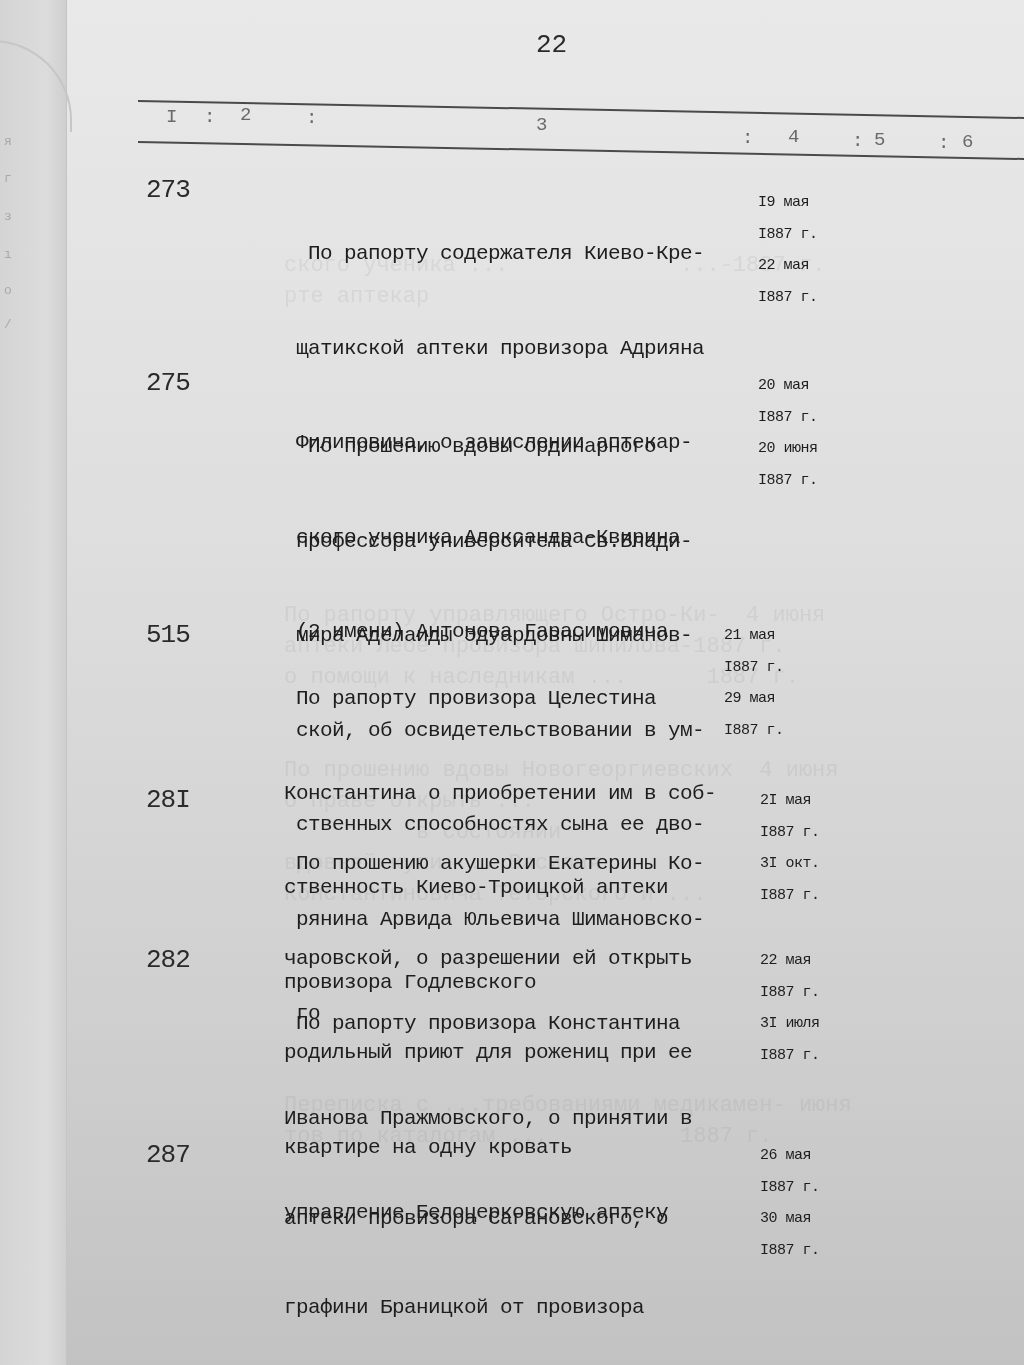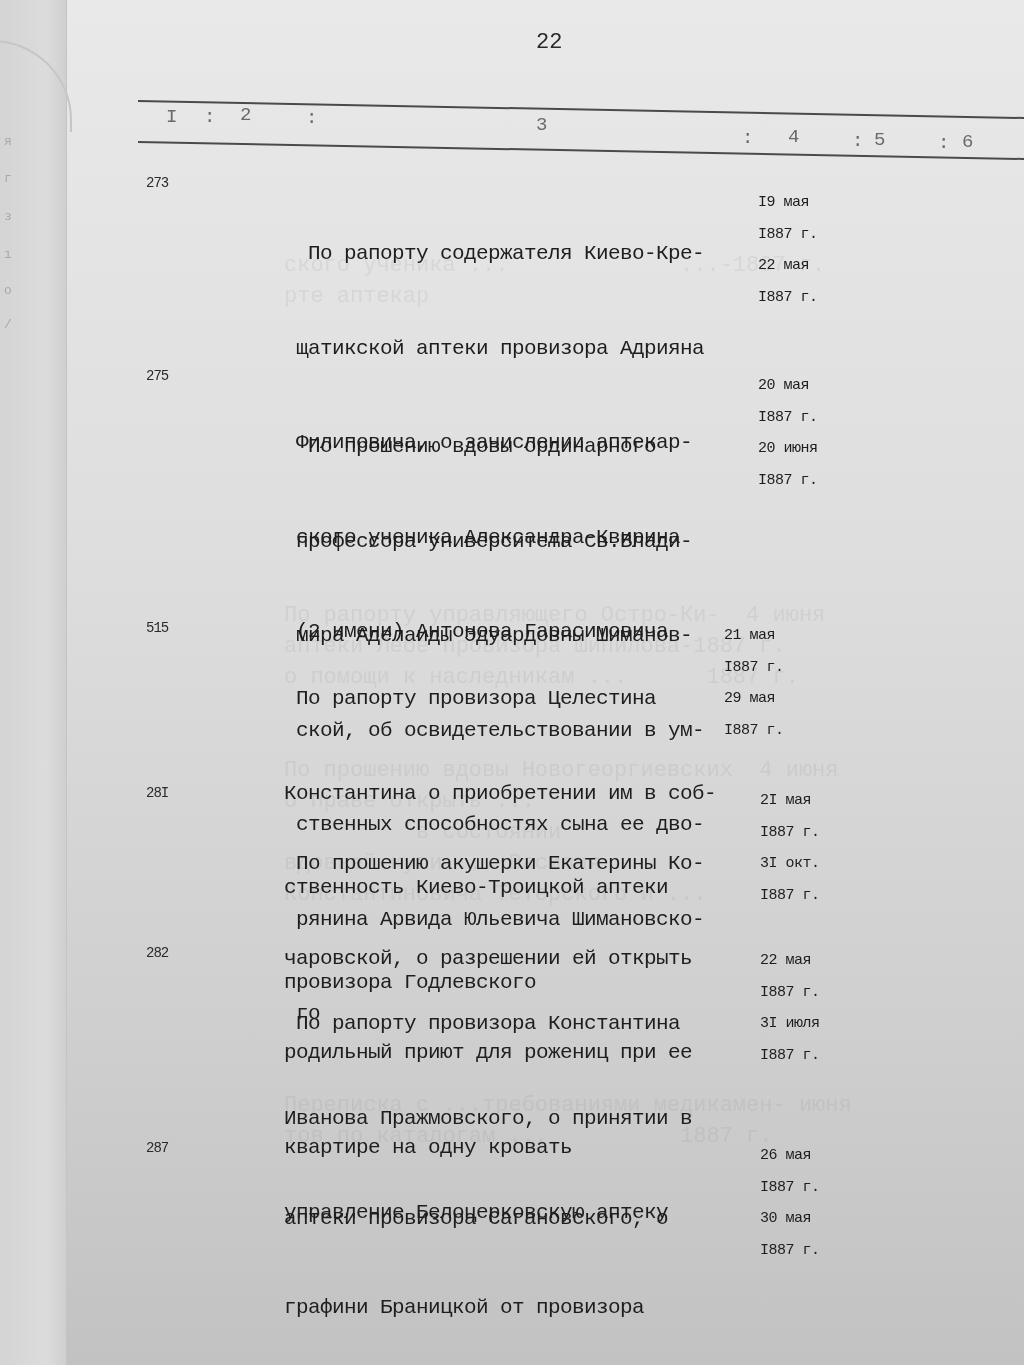--- a/index.html
+++ b/index.html
@@ -47,21 +47,21 @@
       position: absolute;
       left: 66px;
       top: 0;
       width: 958px;
       height: 1365px;
     }
     .page-number {
       position: absolute;
       left: 470px;
       top: 30px;
-      font-size: 22px;
+      font-size: 26px;
       color: #2a2a2a;
     }
     .header-rule {
       position: absolute;
       left: 72px;
       width: 900px;
       height: 2px;
       background: #4a4a4a;
       transform-origin: left center;
     }
@@ -74,21 +74,21 @@
     }
     .entry {
       position: absolute;
       left: 0;
       width: 958px;
     }
     .entry-num {
       position: absolute;
       left: 80px;
       top: 0;
-      font-size: 14px;
+      font-size: 26px;
       color: #2a2a2a;
       letter-spacing: -1px;
     }
     .entry-text {
       position: absolute;
       left: 230px;
       top: 0;
       width: 470px;
       font-size: 21px;
       line-height: 31.5px;

